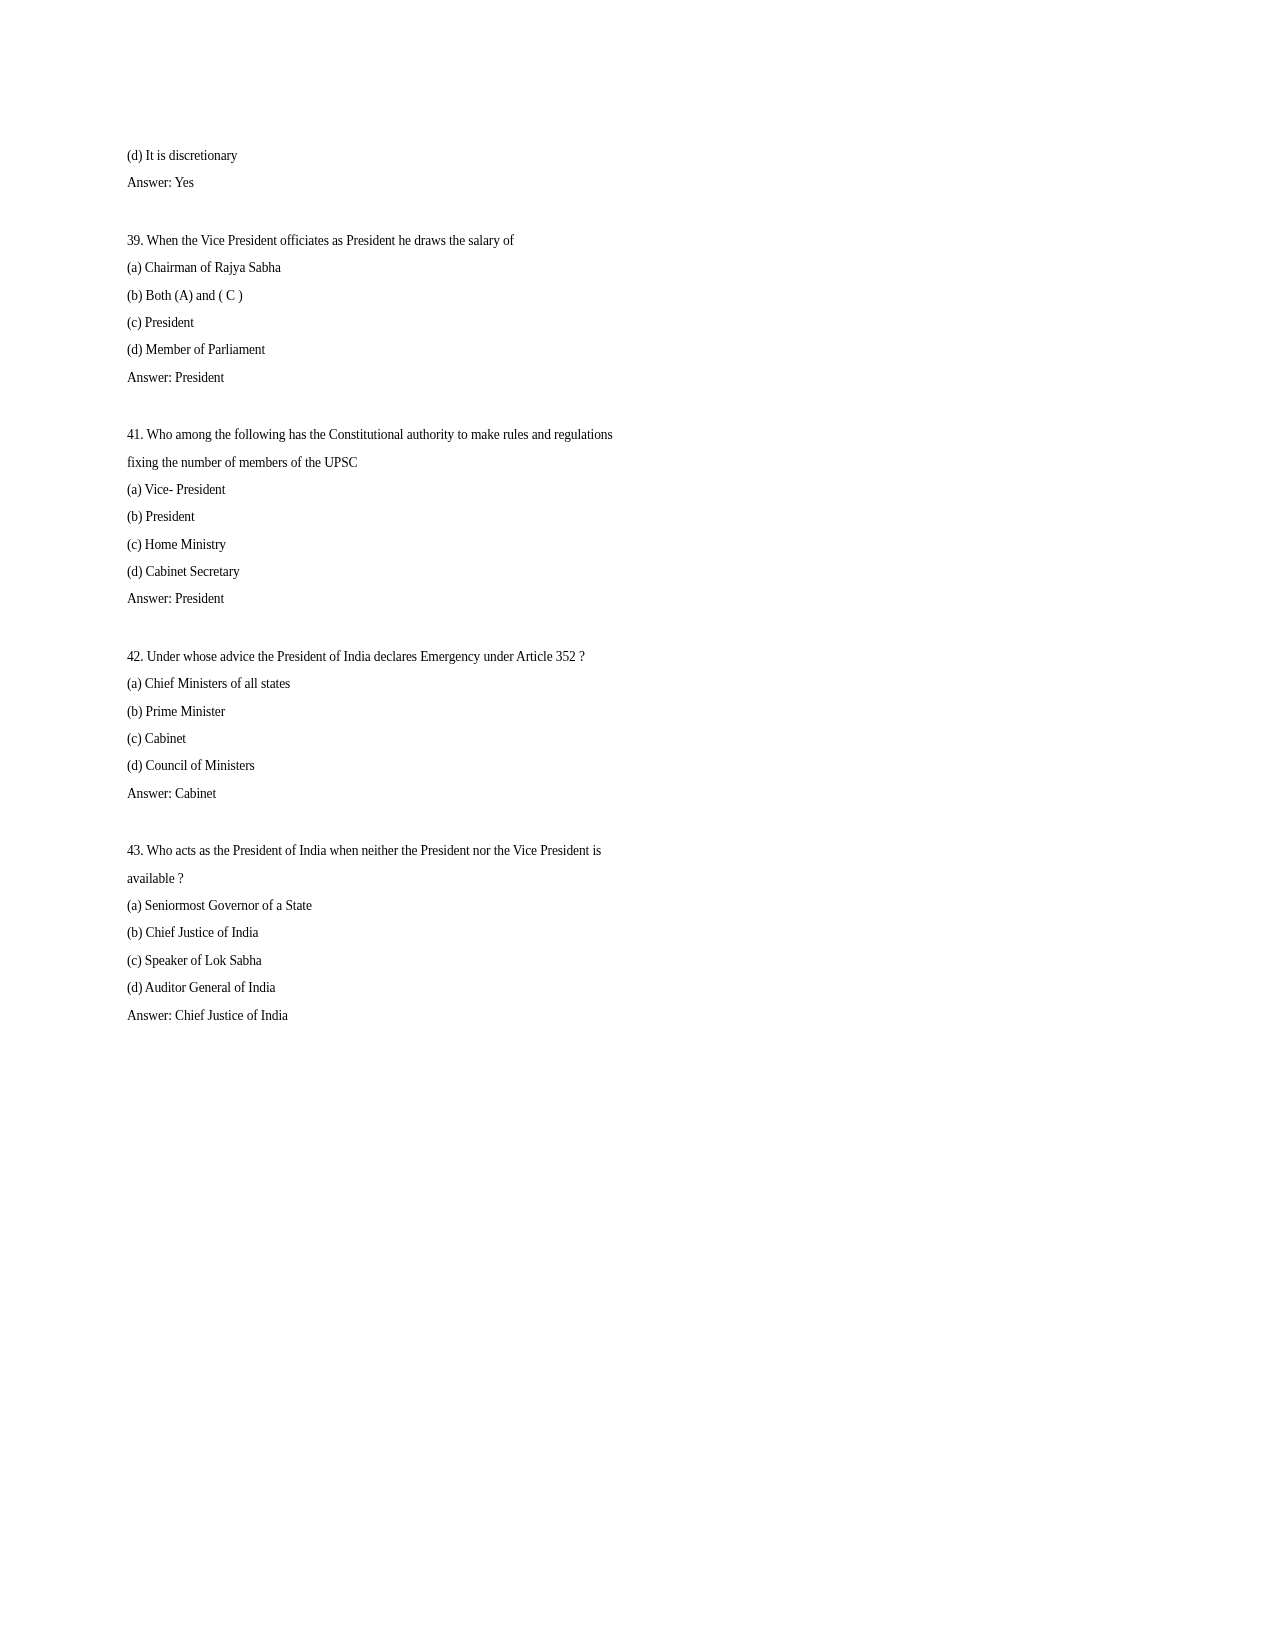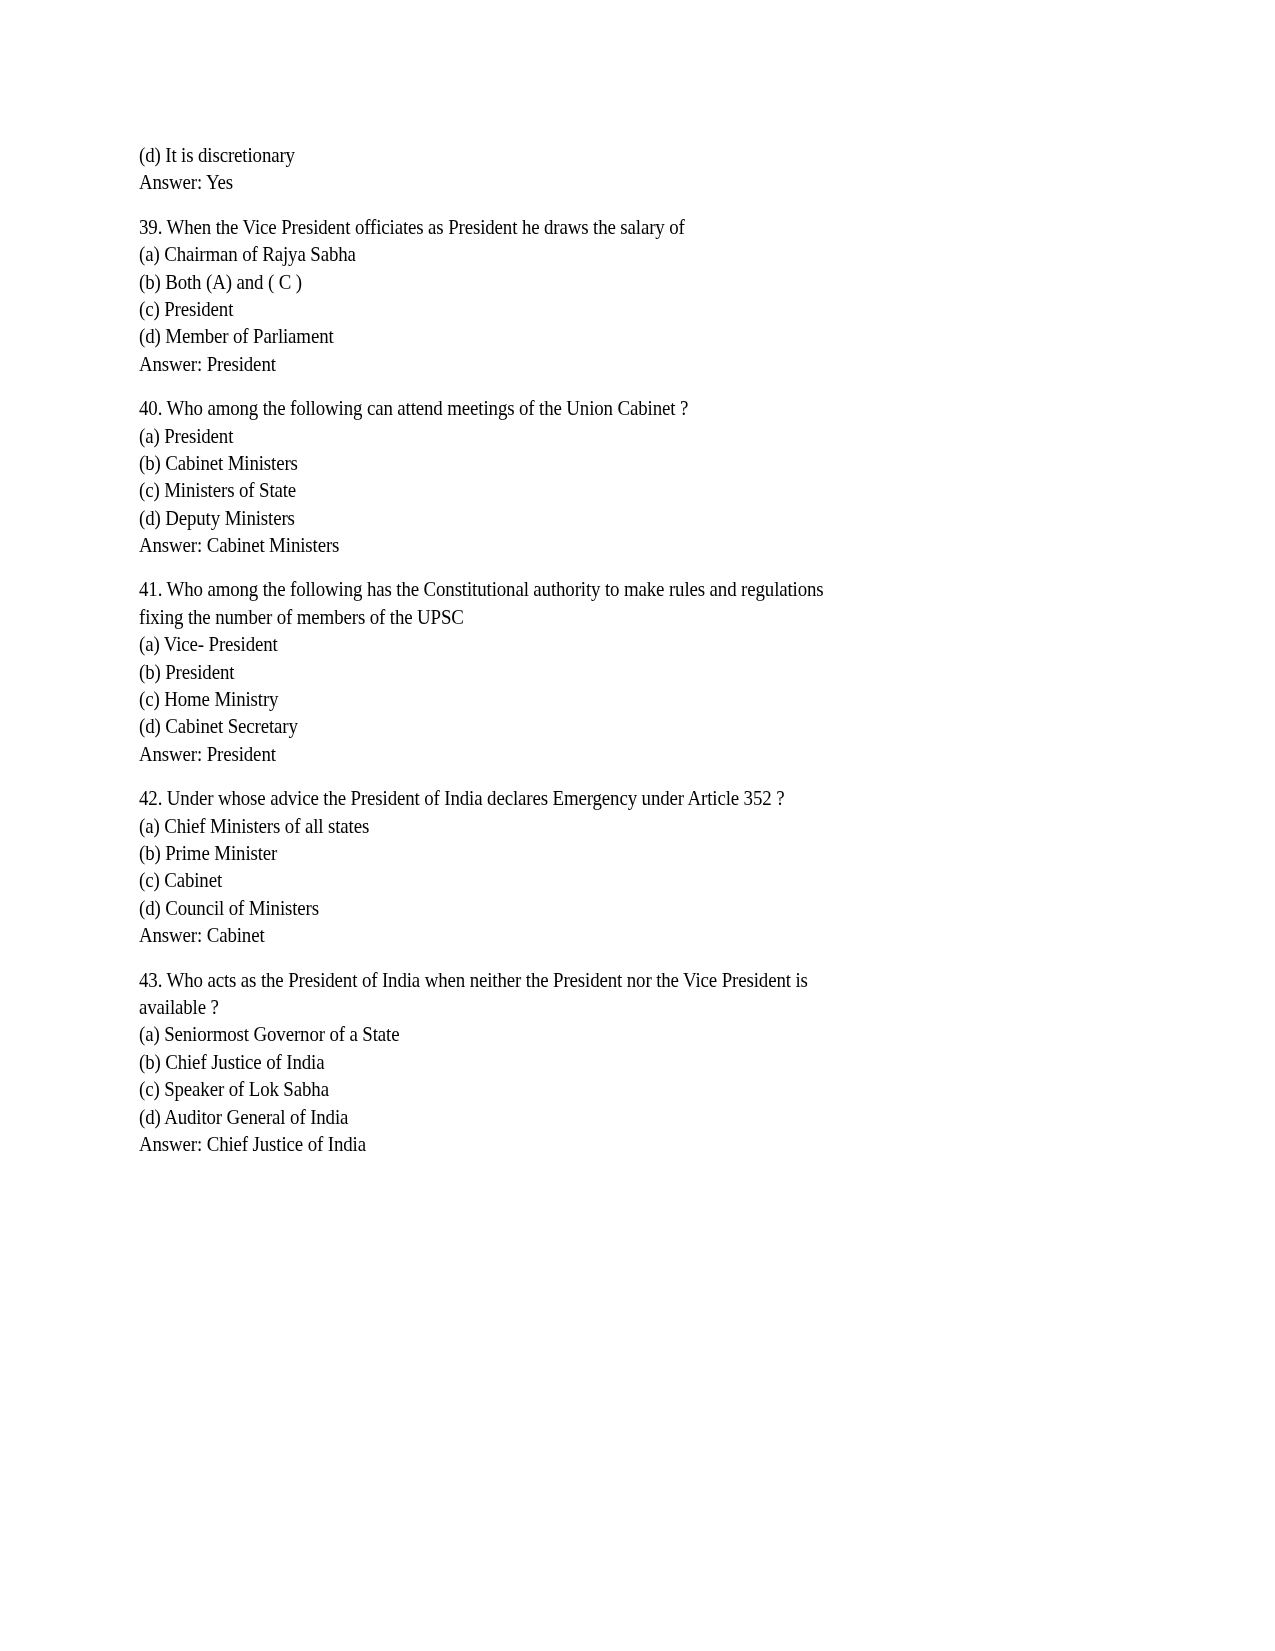--- a/index.html
+++ b/index.html
@@ -10,36 +10,36 @@
   .page {
     position: relative;
     width: 1275px;
     height: 1651px;
     background: #ffffff;
     overflow: hidden;
     box-sizing: border-box;
   }
   .doc-body {
     position: absolute;
-    left: 139px;
+    left: 127px;
     top: 142px;
     width: 900px;
     font-family: "Liberation Serif", "DejaVu Serif", serif;
-    font-size: 21px;
+    font-size: 15px;
     line-height: 27.4px;
     color: #000000;
     letter-spacing: -0.15px;
     -webkit-font-smoothing: antialiased;
   }
   .block {
     margin: 0;
     padding: 0;
   }
   .block + .block {
-    margin-top: 17px;
+    margin-top: 30px;
   }
   .line {
     white-space: pre;
     font-family: "Liberation Serif", "DejaVu Serif", serif;
     transform: scaleX(0.90);
     transform-origin: left center;
     height: 27.4px;
     overflow: visible;
   }
 </style>
@@ -52,28 +52,20 @@
         <div class="line">(d) It is discretionary</div>
         <div class="line">Answer: Yes</div>
       </div>
       <div class="block">
         <div class="line">39. When the Vice President officiates as President he draws the salary of</div>
         <div class="line">(a) Chairman of Rajya Sabha</div>
         <div class="line">(b) Both (A) and ( C )</div>
         <div class="line">(c) President</div>
         <div class="line">(d) Member of Parliament</div>
         <div class="line">Answer: President</div>
-      </div>
-      <div class="block">
-        <div class="line">40. Who among the following can attend meetings of the Union Cabinet ?</div>
-        <div class="line">(a) President</div>
-        <div class="line">(b) Cabinet Ministers</div>
-        <div class="line">(c) Ministers of State</div>
-        <div class="line">(d) Deputy Ministers</div>
-        <div class="line">Answer: Cabinet Ministers</div>
       </div>
       <div class="block">
         <div class="line">41. Who among the following has the Constitutional authority to make rules and regulations</div>
         <div class="line">fixing the number of members of the UPSC</div>
         <div class="line">(a) Vice- President</div>
         <div class="line">(b) President</div>
         <div class="line">(c) Home Ministry</div>
         <div class="line">(d) Cabinet Secretary</div>
         <div class="line">Answer: President</div>
       </div>

